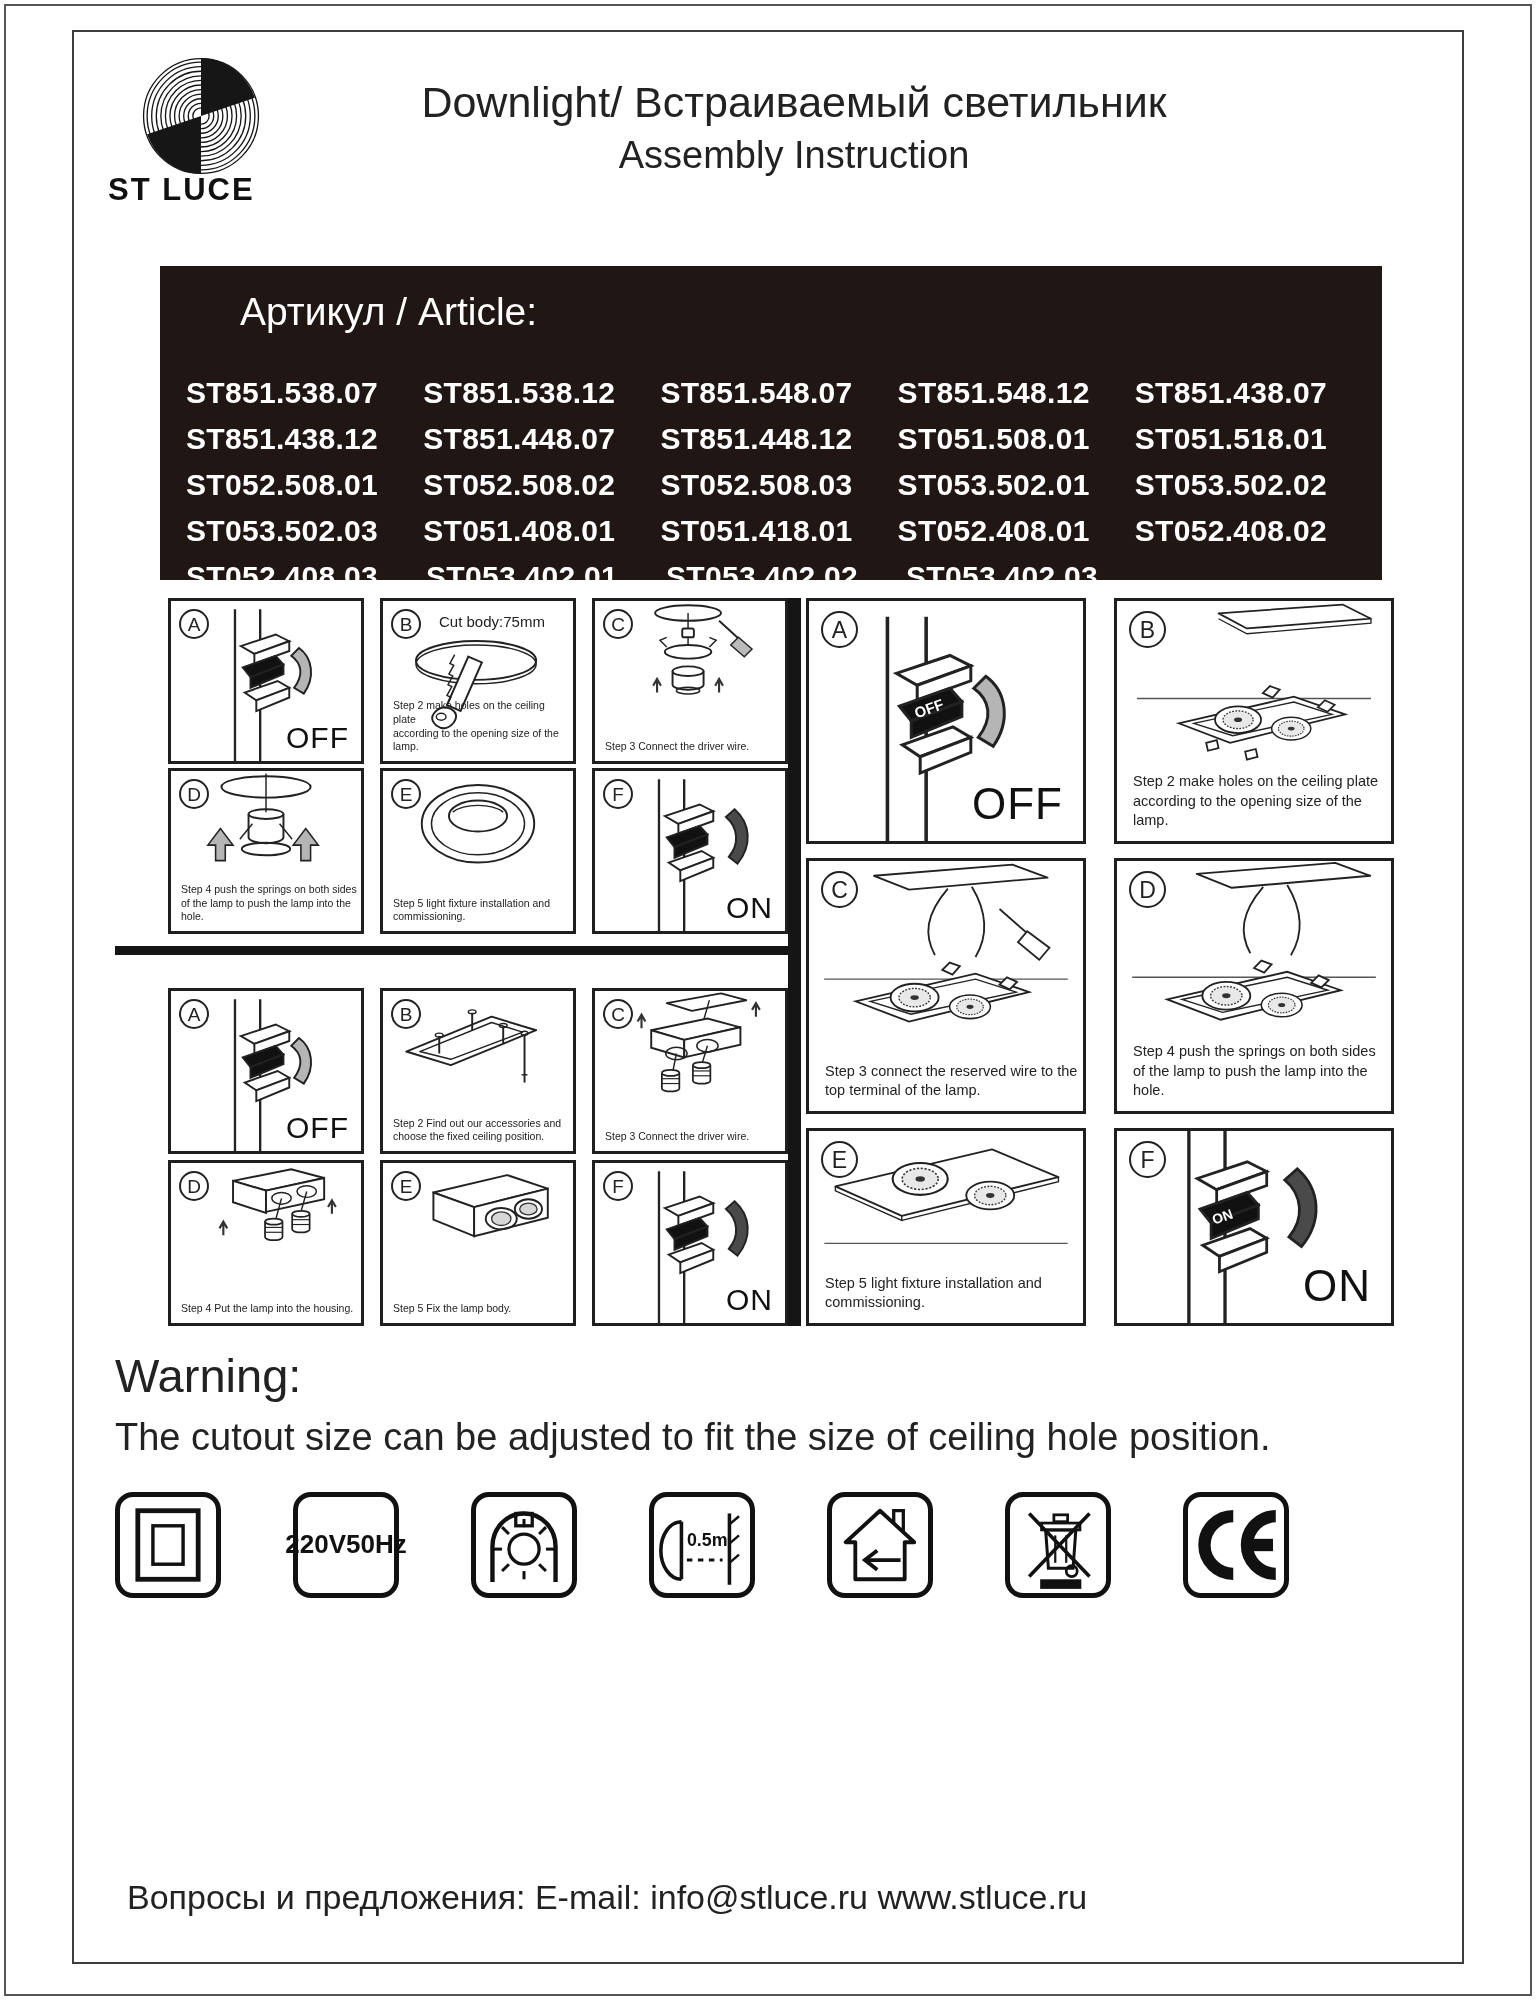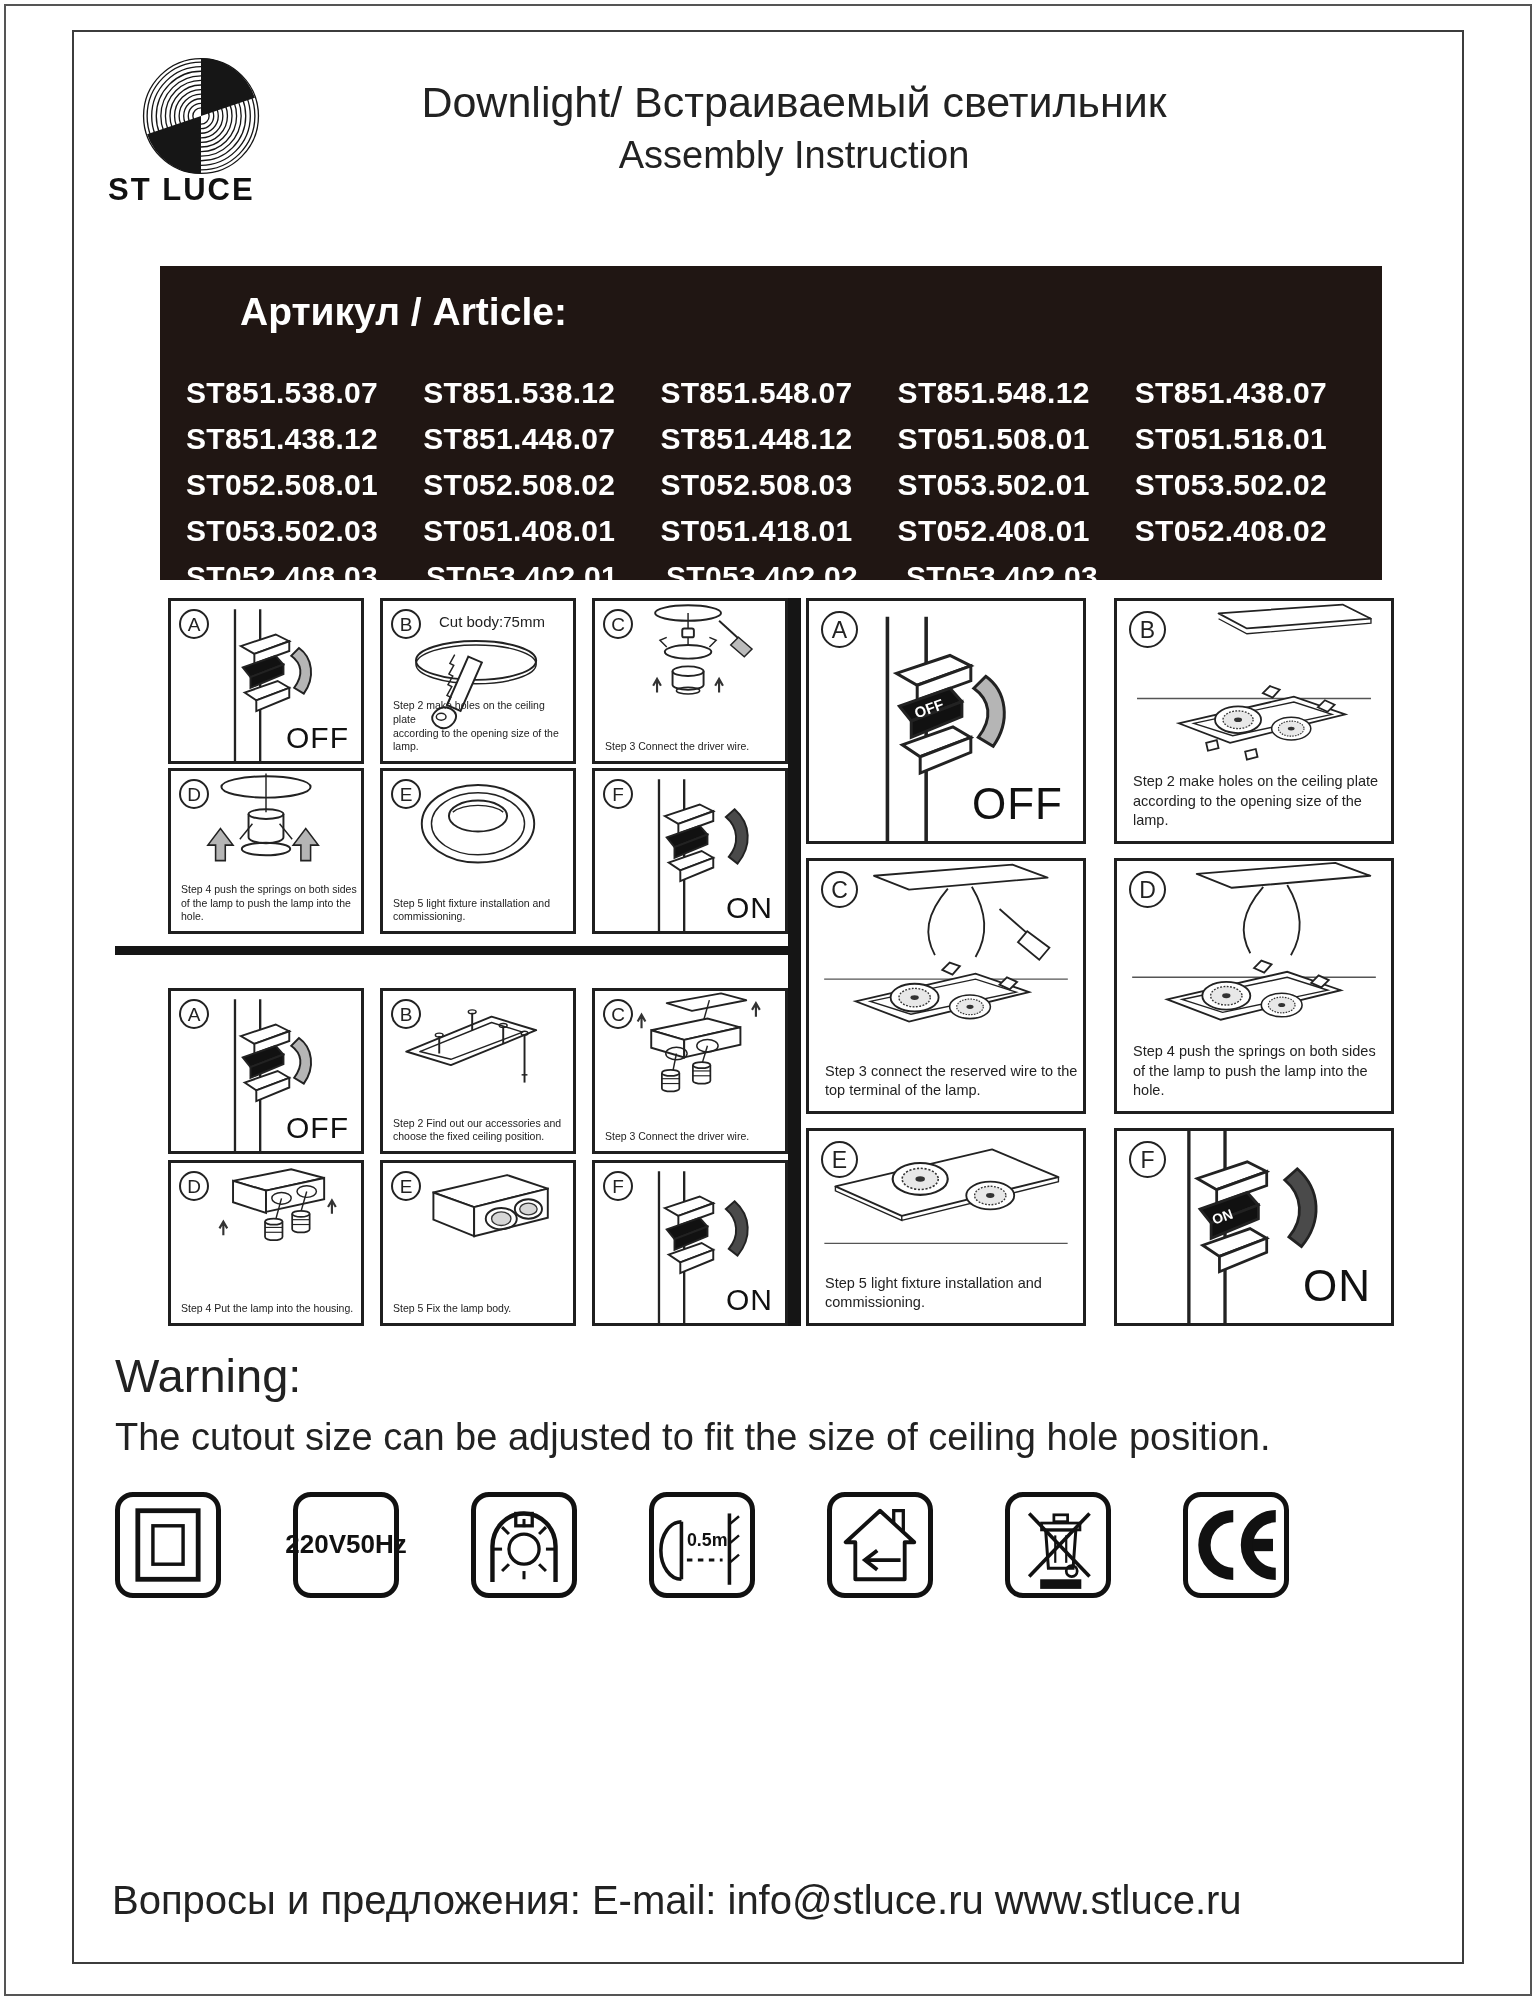--- a/index.html
+++ b/index.html
@@ -7,21 +7,21 @@
   body{width:1536px;height:2000px;position:relative;font-family:"Liberation Sans","DejaVu Sans",sans-serif;color:#1a1a1a;overflow:hidden;}
   .outer{position:absolute;inset:4px;border:2px solid #555;}
   .frame{position:absolute;left:72px;top:30px;width:1392px;height:1934px;border:2px solid #3c3c3c;background:#fff;}
 
   .logo{position:absolute;left:66px;top:20px;width:122px;height:128px;}
   .brand{position:absolute;left:34px;top:140px;font-size:31px;font-weight:bold;letter-spacing:2px;color:#111;}
   .title{position:absolute;left:120px;top:46px;width:1200px;text-align:center;font-size:43px;color:#222;}
   .subtitle{position:absolute;left:120px;top:102px;width:1200px;text-align:center;font-size:38px;color:#222;}
 
   .artbox{position:absolute;left:86px;top:234px;width:1222px;height:314px;background:#201613;color:#fff;}
-  .artlabel{position:absolute;left:80px;top:24px;font-size:39px;font-weight:bold;}
+  .artlabel{position:absolute;left:80px;top:24px;font-size:39px;}
   .artrows{position:absolute;left:26px;top:98px;right:10px;}
   .artrow{display:flex;height:46px;align-items:flex-end;}
   .artrow span{width:240px;font-size:30px;font-weight:bold;letter-spacing:.3px;white-space:nowrap;}
 
   .panel{position:absolute;border:3px solid #1f1f1f;background:#fff;}
   .plt{position:absolute;top:8px;left:8px;width:30px;height:30px;border:2px solid #222;border-radius:50%;text-align:center;line-height:27px;font-size:19px;color:#222;background:#fff;z-index:2;}
   .lg .plt{width:37px;height:37px;line-height:34px;font-size:23px;top:10px;left:12px;}
   .ill{position:absolute;left:0;top:0;width:100%;height:66%;}
   .ill.full{height:100%;}
   .lg .ill{height:72%;}
@@ -38,21 +38,21 @@
   .warn-title{position:absolute;left:41px;top:1316px;font-size:47px;color:#222;}
   .warn-body{position:absolute;left:41px;top:1384px;font-size:38px;color:#222;}
 
   .icons1{position:absolute;left:41px;top:1460px;display:flex;gap:72px;}
   .icons2{position:absolute;left:41px;top:1650px;display:flex;gap:72px;}
   .icon{width:106px;height:106px;border:5px solid #111;border-radius:18px;position:relative;background:#fff;flex:0 0 auto;}
   .icon svg{position:absolute;inset:0;width:100%;height:100%;}
   .icon .txt2{position:absolute;inset:0;display:flex;flex-direction:row;align-items:center;justify-content:center;font-size:26px;font-weight:600;line-height:1.2;color:#111;}
   .eac{position:absolute;inset:0;display:flex;align-items:center;justify-content:center;font-size:40px;font-weight:bold;color:#111;transform:scaleY(1.35);}
 
-  .footer{position:absolute;left:38px;top:1846px;font-size:40px;color:#222;}
+  .footer{position:absolute;left:53px;top:1846px;font-size:34px;color:#222;}
 
   svg .ln{fill:none;stroke:#222;stroke-width:2;}
   svg .ln15{fill:none;stroke:#222;stroke-width:1.5;}
   svg .fw{fill:#fff;stroke:#222;stroke-width:2;}
 </style>
 </head>
 <body>
 
 <svg width="0" height="0" style="position:absolute" aria-hidden="true">
   <defs>

